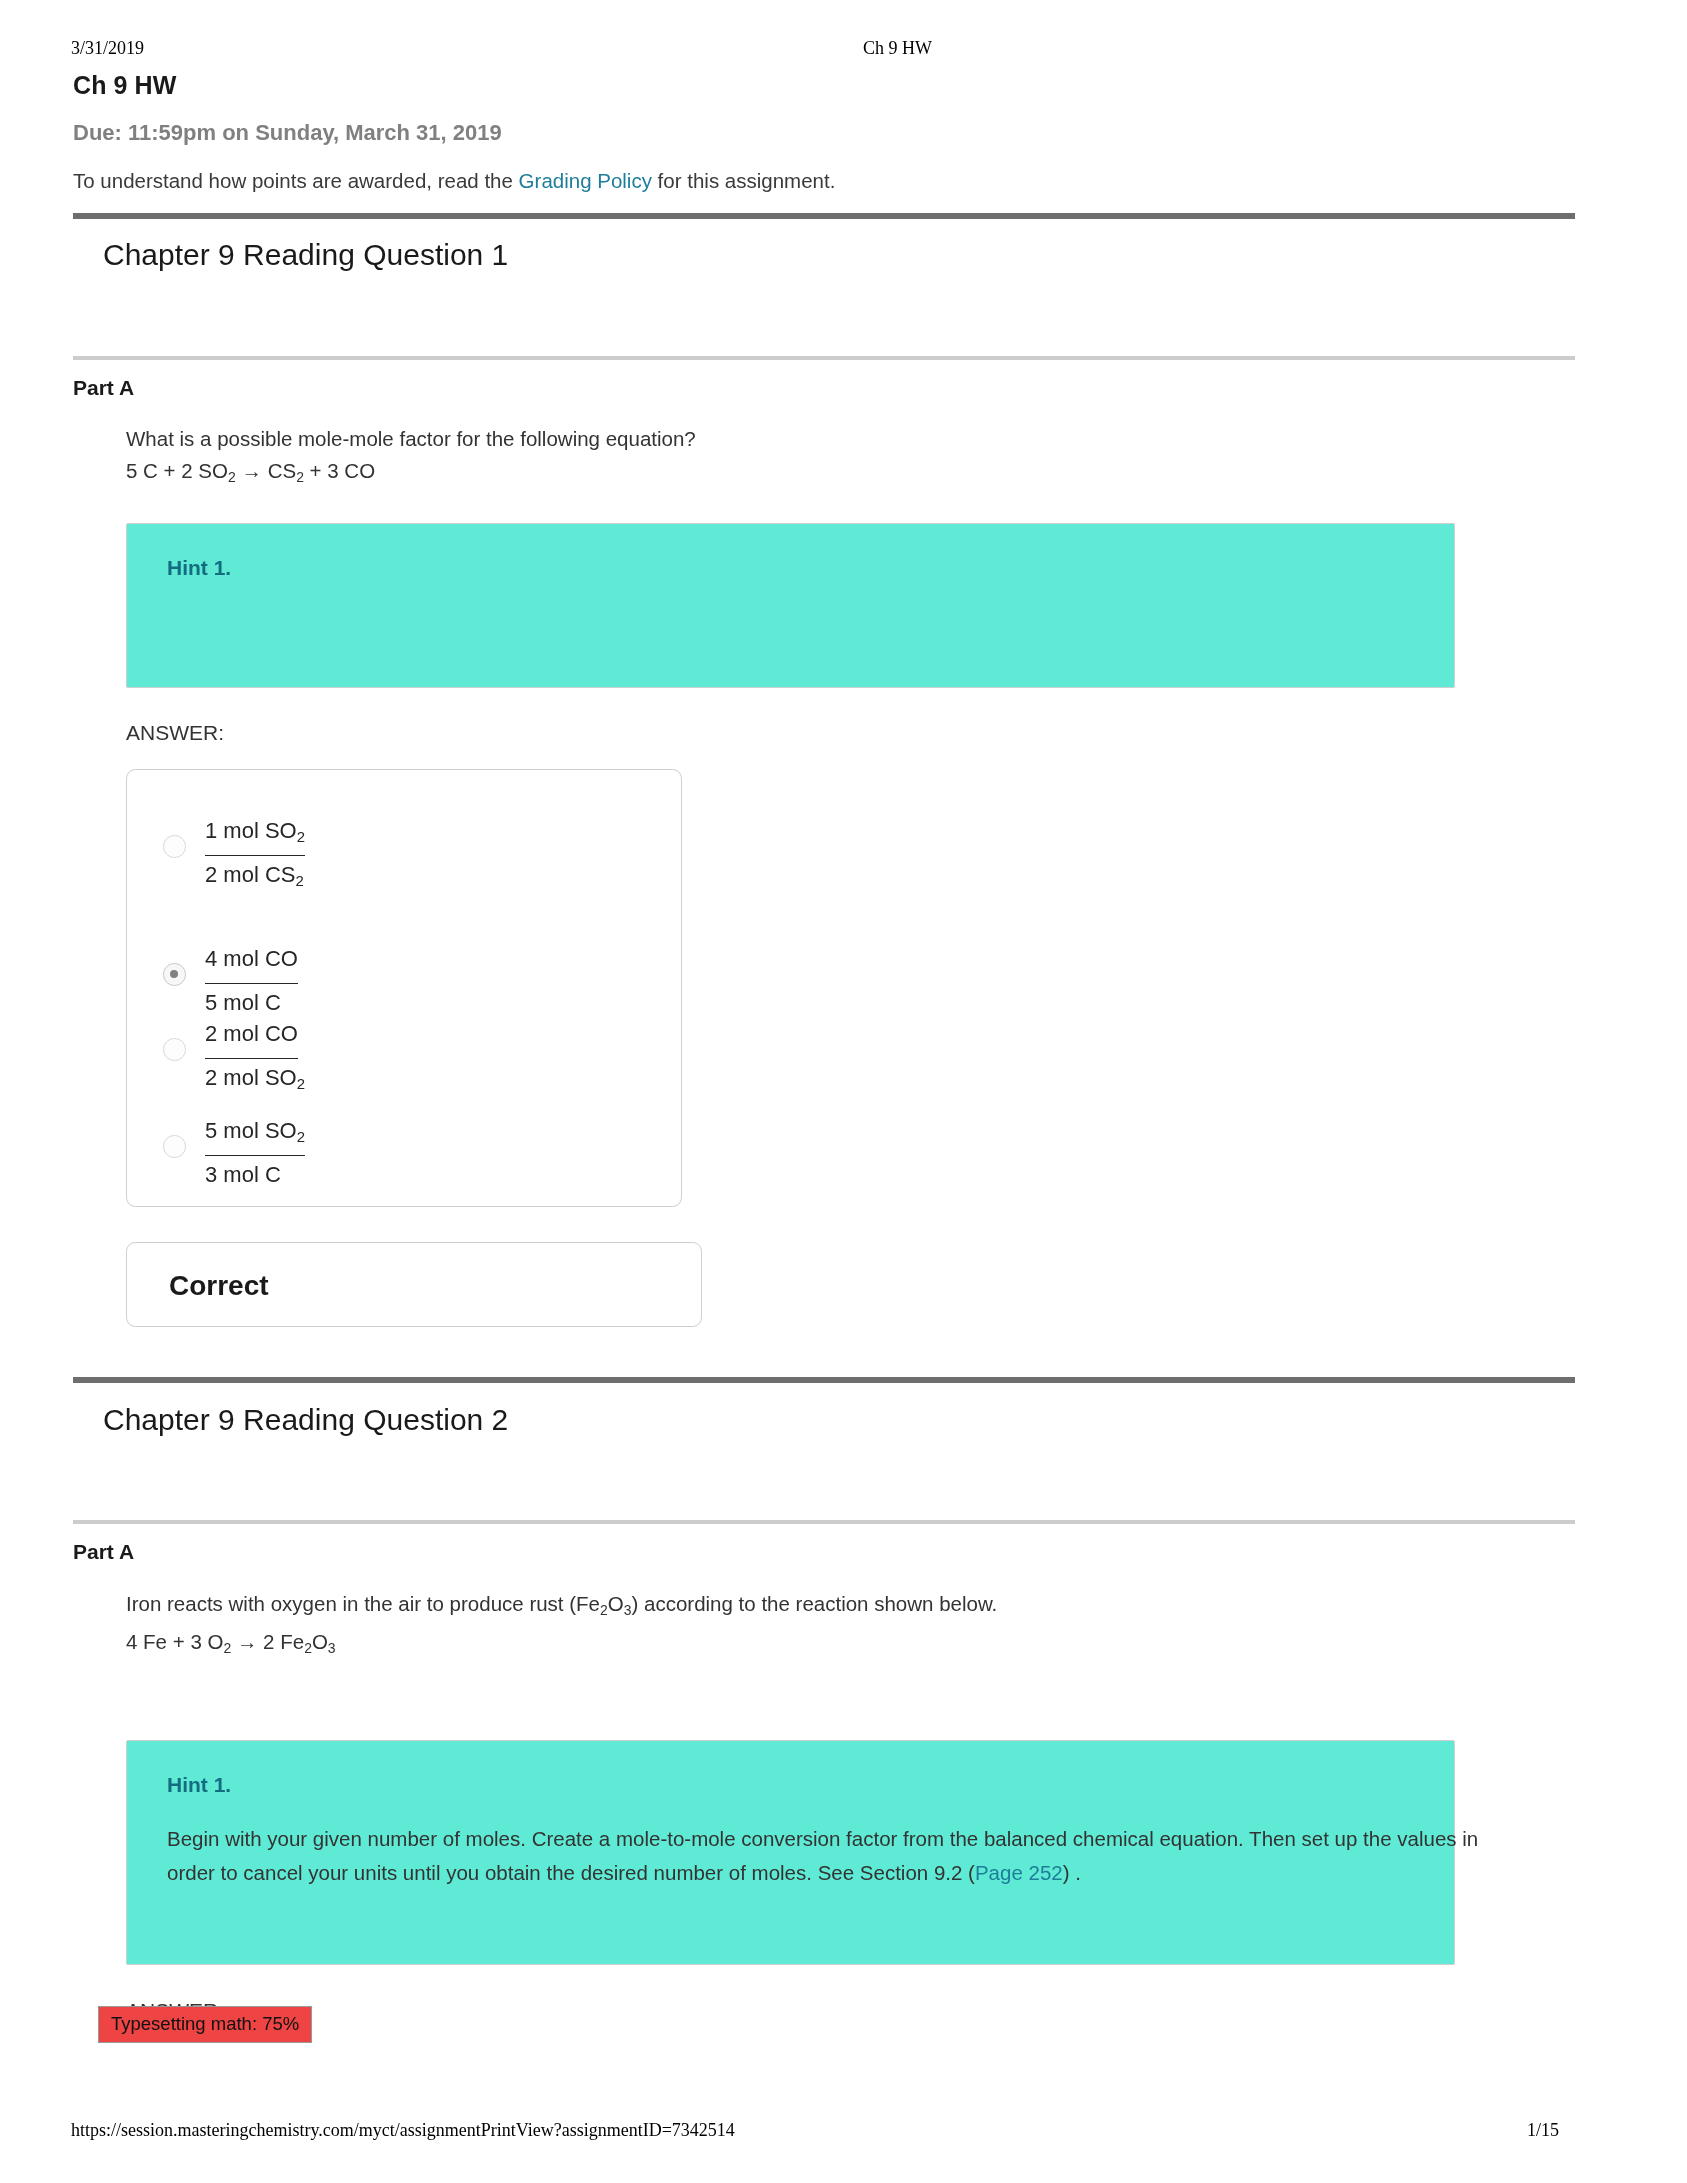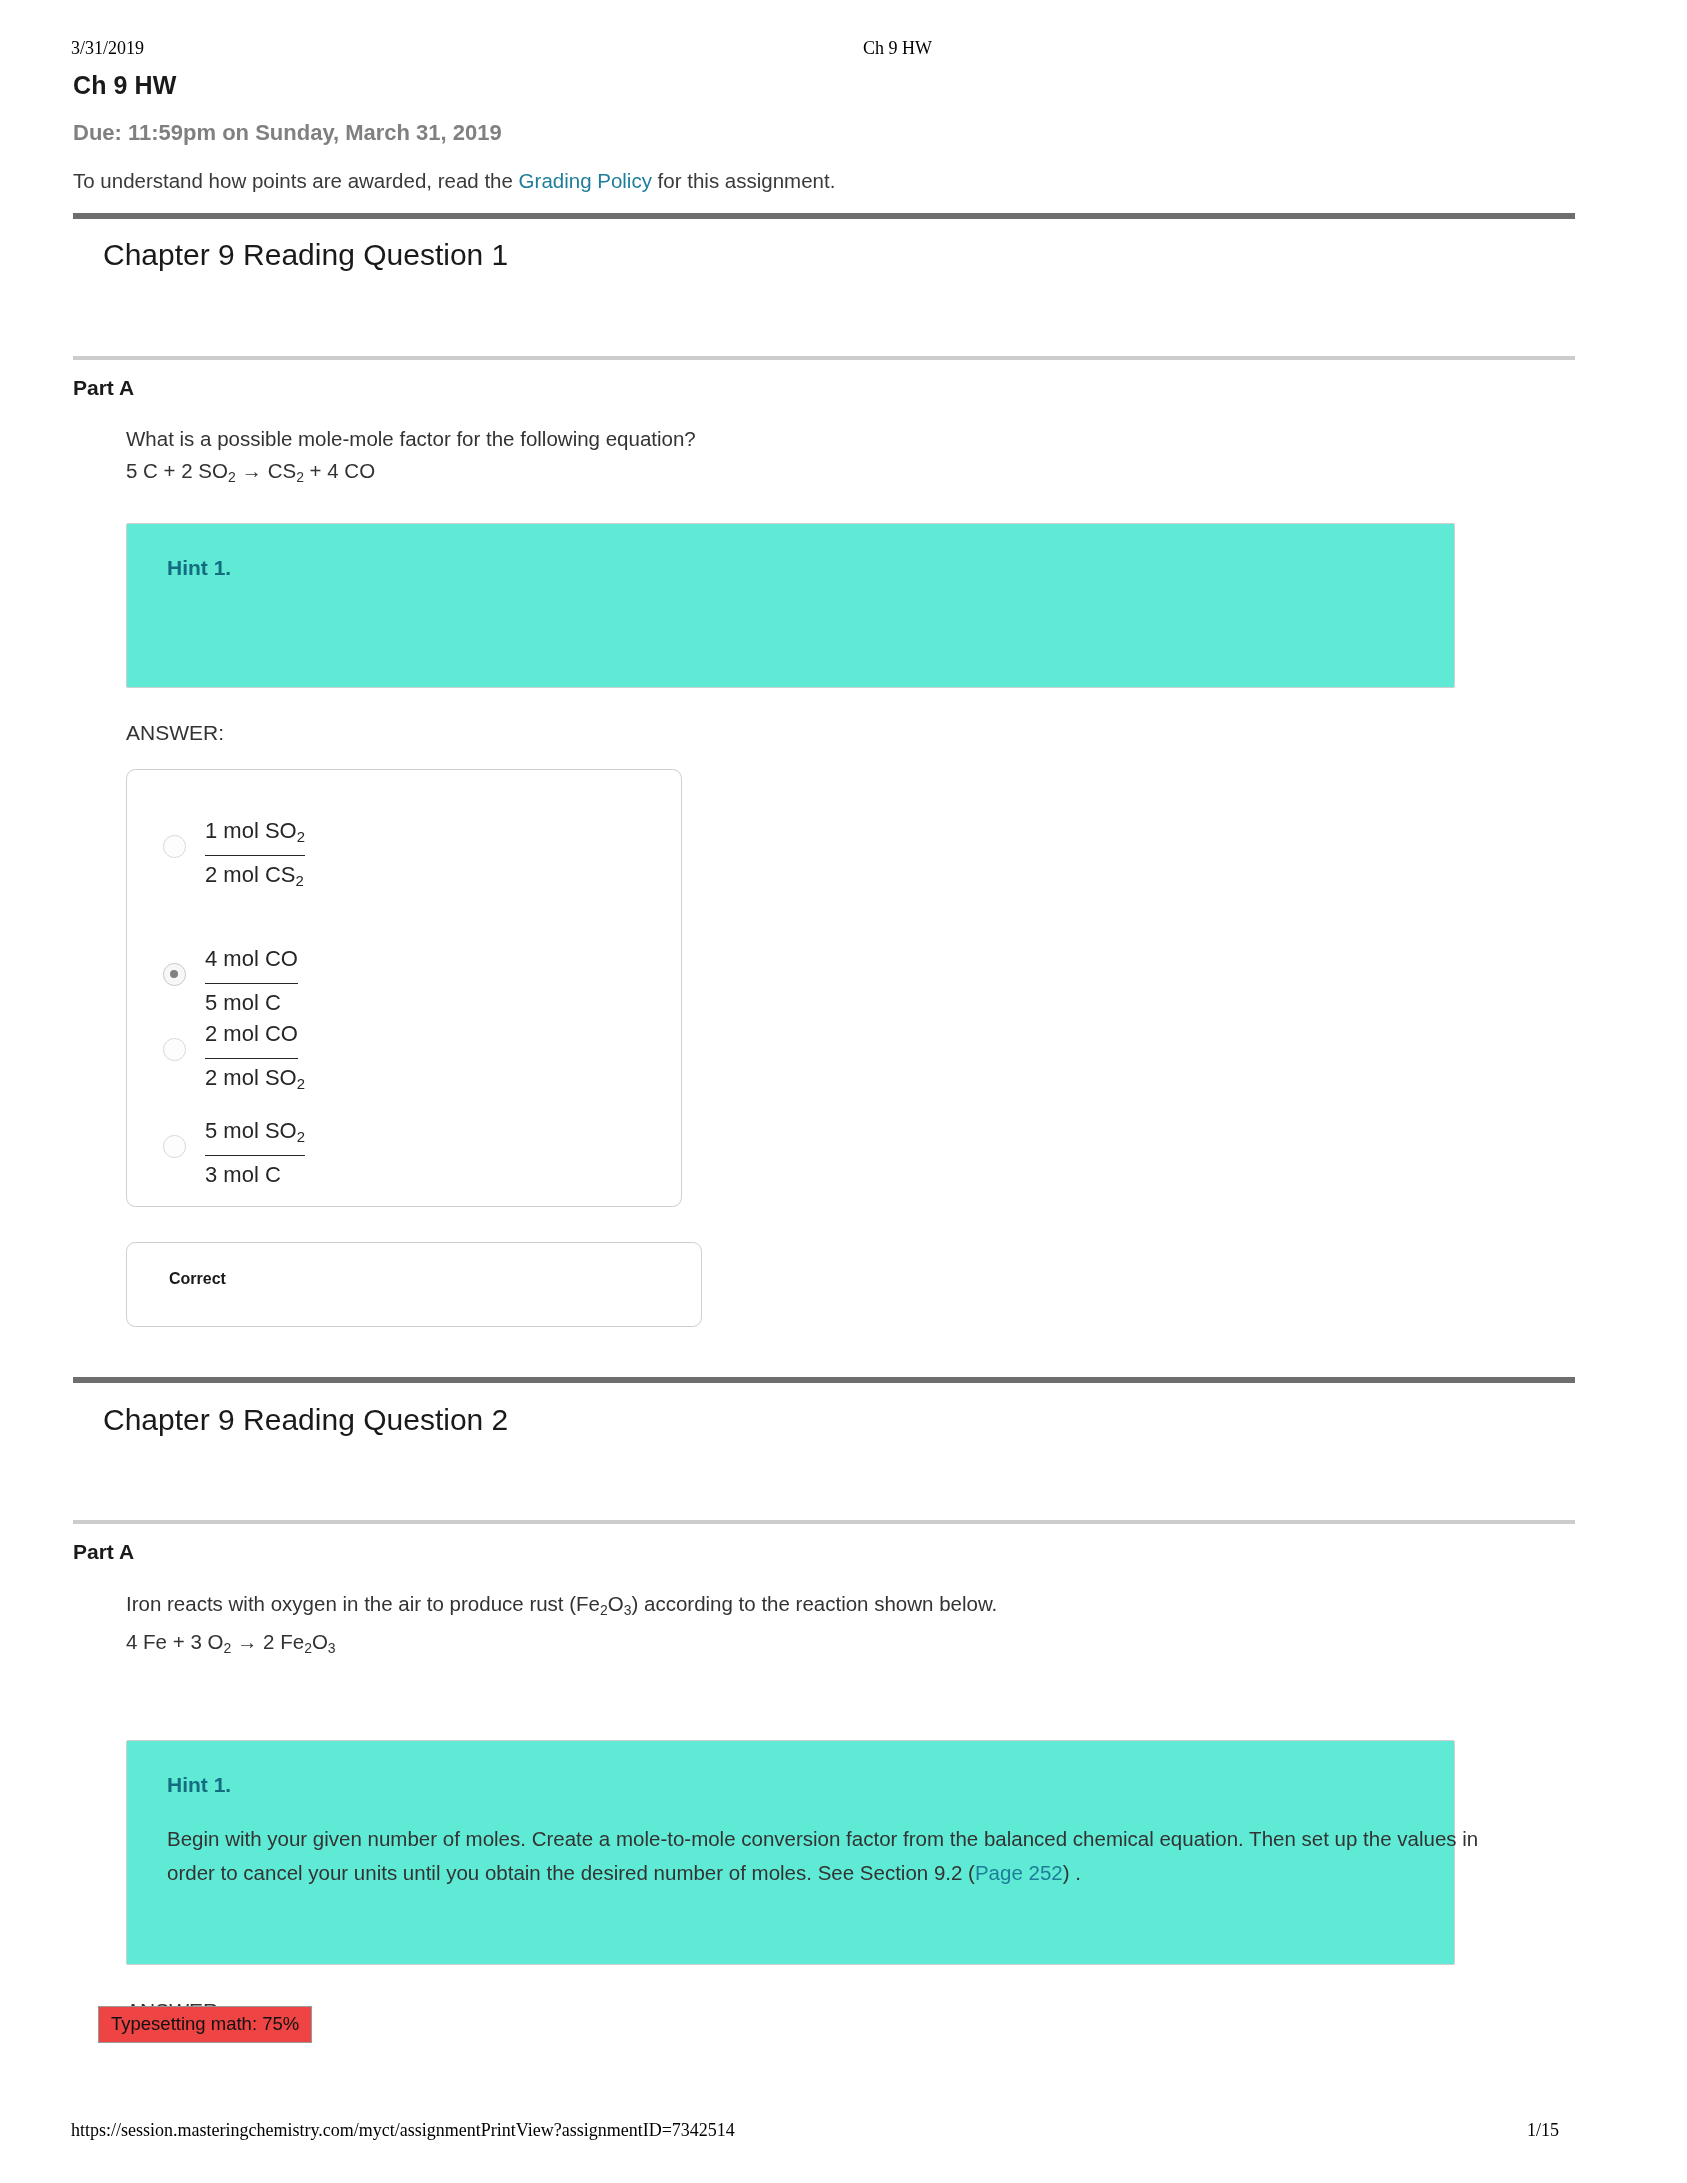--- a/index.html
+++ b/index.html
@@ -213,21 +213,21 @@
     height: 85px;
     box-sizing: border-box;
     border: 1.3px solid #cfcfcf;
     border-radius: 9.3px;
     background: #ffffff;
   }
   .correct-text {
     position: absolute;
     left: 42px;
     top: 26.5px;
-    font-size: 16px;
+    font-size: 28px;
     font-weight: bold;
     color: #1a1a1a;
   }
 
   
   .mj-status {
     position: absolute;
     left: 98px;
     top: 2006px;
     border: 1.3px solid #999999;
@@ -268,21 +268,21 @@
   <div class="rule-dark" style="top:213px;"></div>
 
   <div class="prob-title" style="top:238px;">Chapter 9 Reading Question 1</div>
 
   <div class="rule-light" style="top:356px;"></div>
 
   <div class="part-label" style="top:376px;">Part A</div>
 
   <div class="body-text" style="top:423px;">
     <div>What is a possible mole-mole factor for the following equation?</div>
-    <div><span>5 C + 2 SO</span><sub>2</sub><span> → CS</span><sub>2</sub><span> + 4 CO</span></div>
+    <div><span>5 C + 2 SO</span><sub>2</sub><span> → CS</span><sub>2</sub><span> + 3 CO</span></div>
   </div>
 
   <div class="hint-box" style="top:523px; height:165px;">
     <div class="hint-title">Hint 1.</div>
   </div>
 
   <div class="answer-label" style="top:721px;">ANSWER:</div>
 
   <div class="choice-box" style="top:769px; height:438px;">
 

